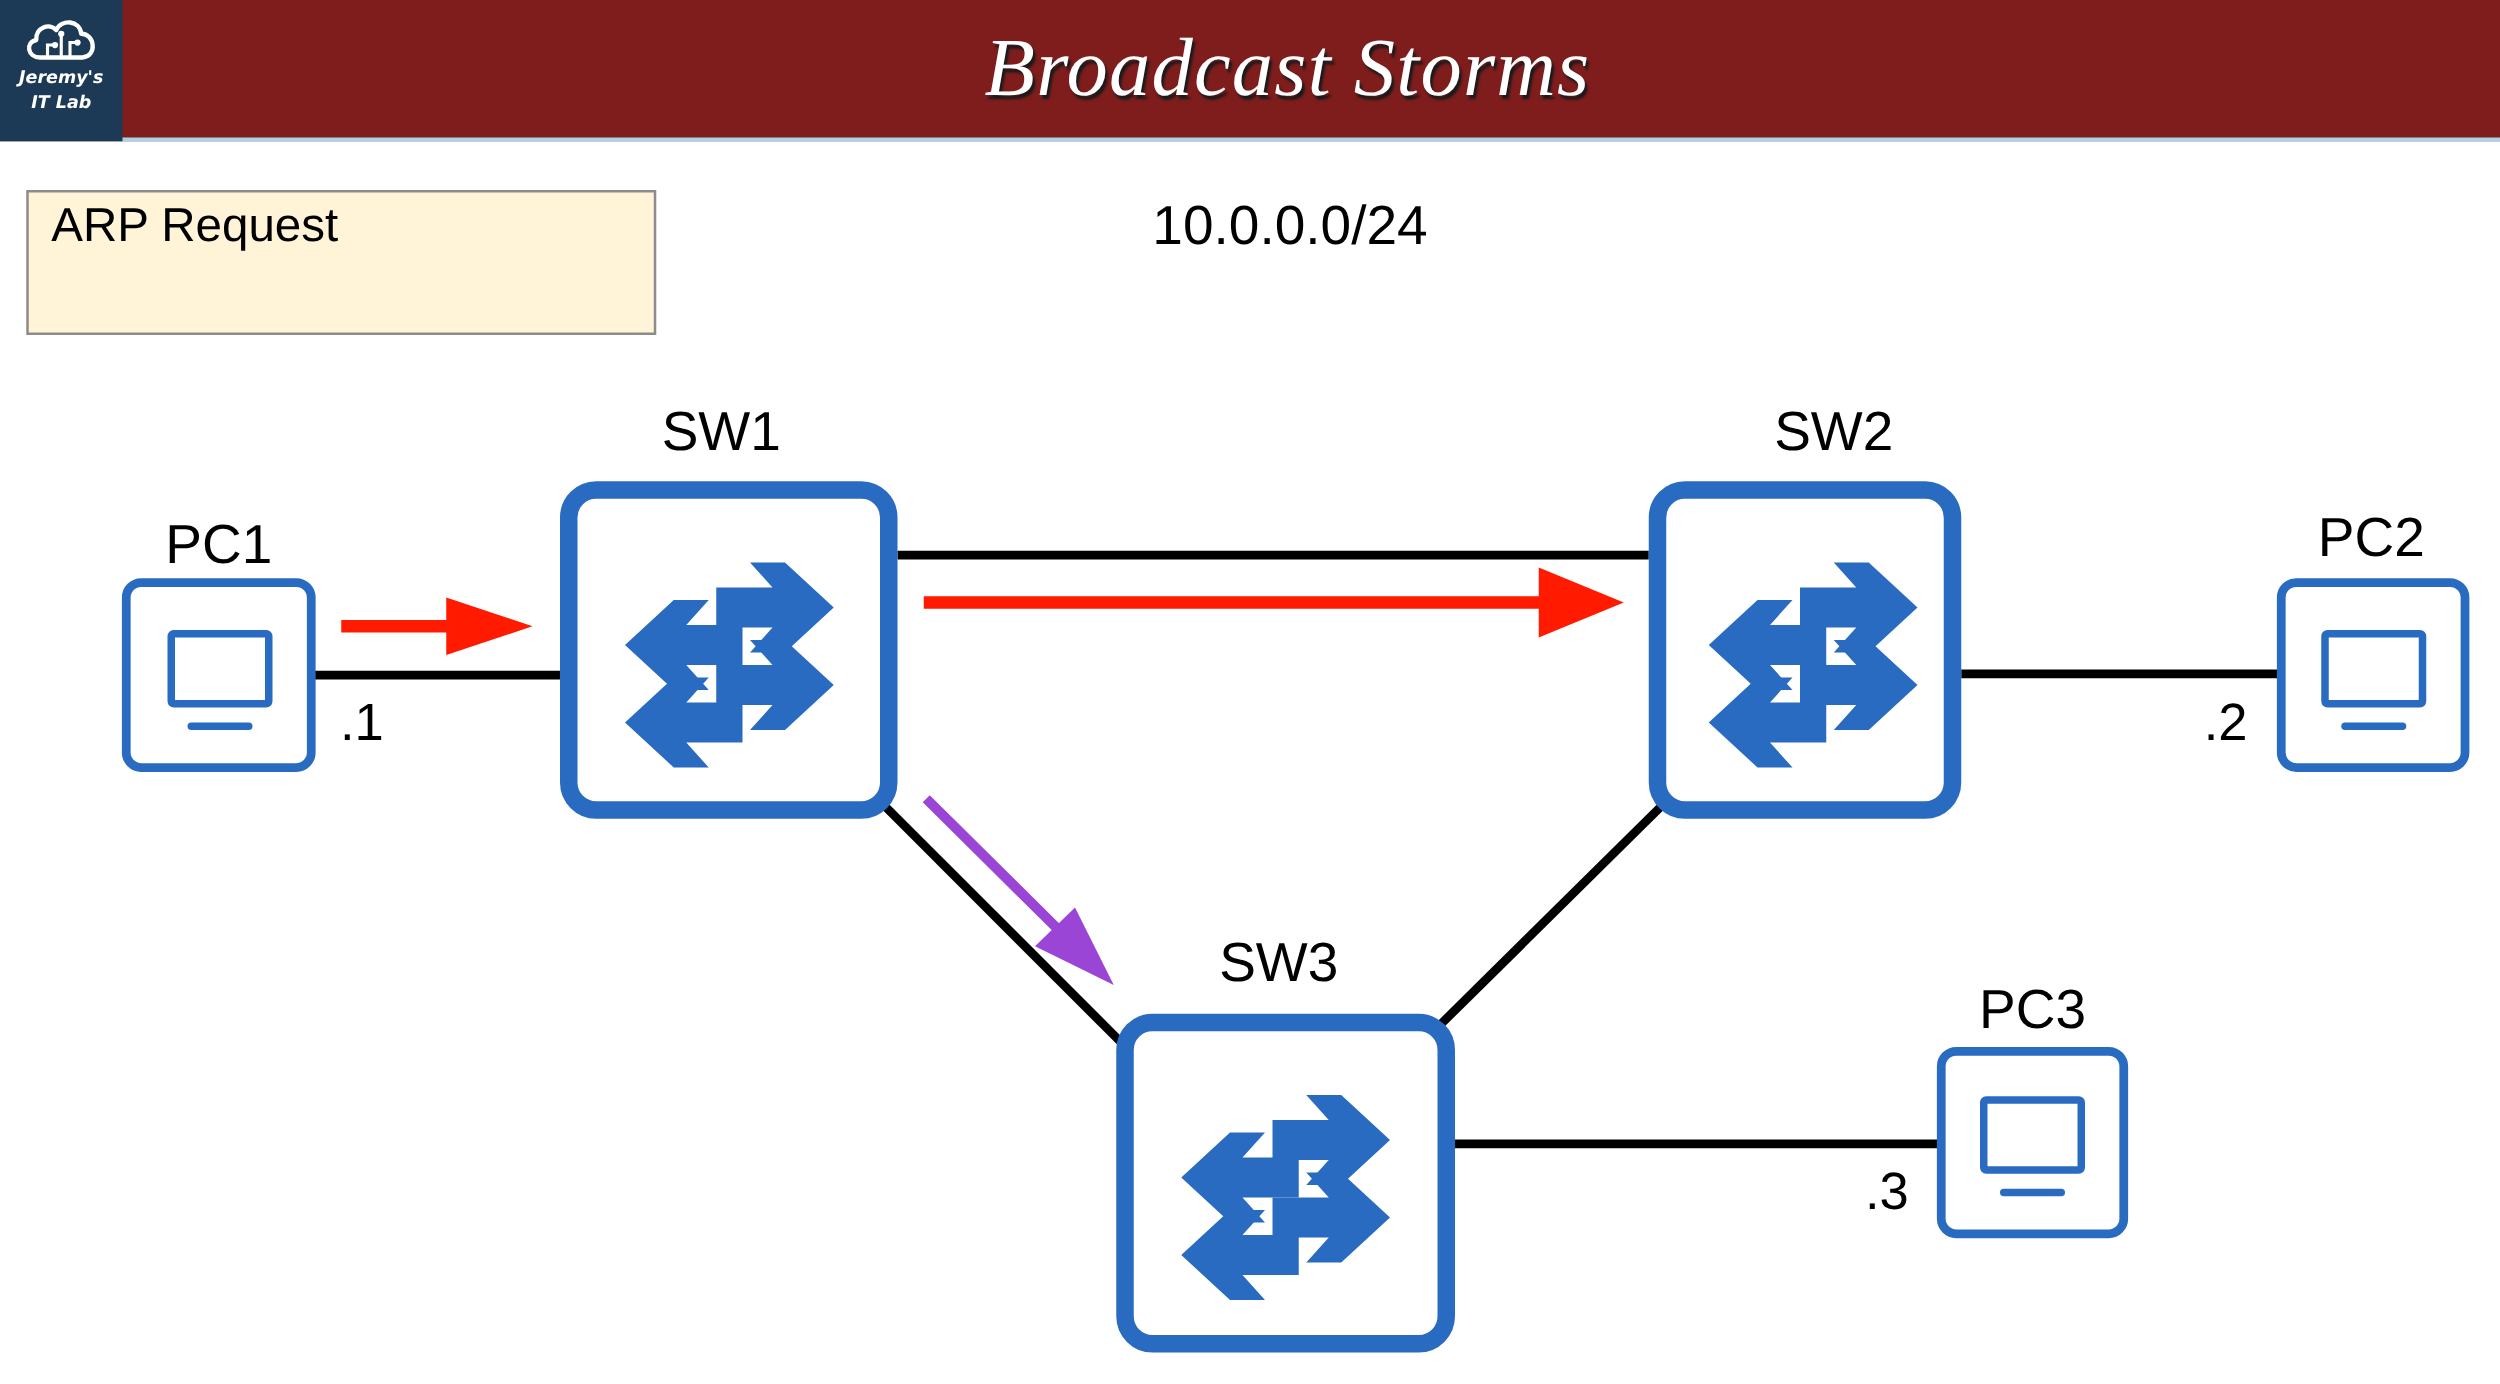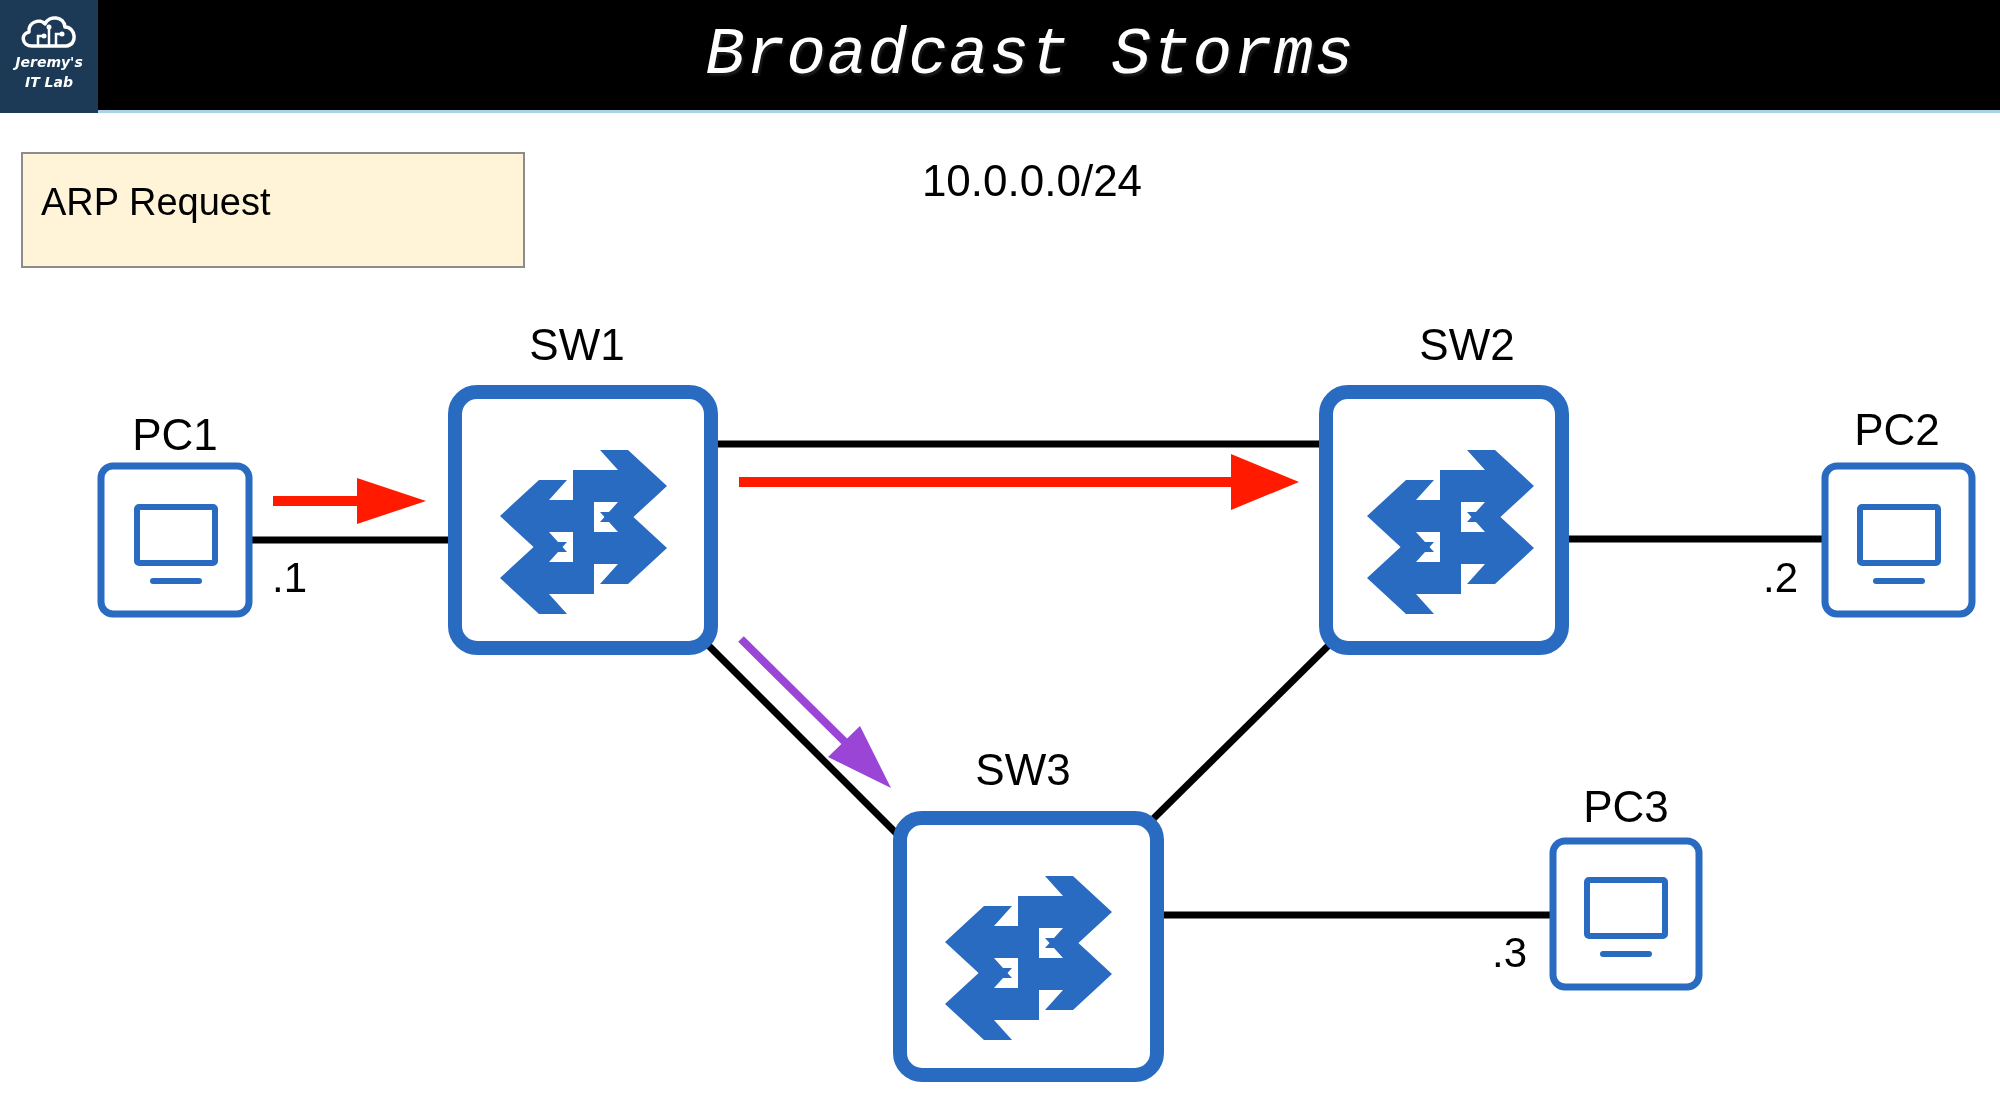--- a/index.html
+++ b/index.html
@@ -4,49 +4,49 @@
 <style>
   html, body { margin: 0; padding: 0; }
   body {
     width: 2000px; height: 1107px; position: relative; overflow: hidden;
     background: #ffffff;
     font-family: "Liberation Sans", sans-serif;
     color: #000;
   }
   .header {
     position: absolute; left: 0; top: 0; width: 2000px; height: 113px;
-    background: #000000;
+    background: #7f1d1d;
     border-bottom: 3px solid #a9d3e6;
     box-sizing: border-box;
   }
   .logo {
     position: absolute; left: 0; top: 0; width: 98px; height: 113px;
     background: #1c3a55;
     display: flex; flex-direction: column; align-items: center; justify-content: flex-start;
   }
   .logo svg { margin-top: 12px; }
   .logo-text {
     color: #ffffff; font-family: "DejaVu Sans", sans-serif; font-style: italic;
     font-size: 14px; line-height: 20px; text-align: center; margin-top: 2px;
     font-weight: bold;
   }
   .logo-text div { white-space: nowrap; }
   .title {
     position: absolute; left: 0; top: 0; width: 2000px; height: 110px;
     display: flex; align-items: center; justify-content: center;
     color: #ffffff;
-    font-family: Liberation Mono, monospace; font-style: italic;
+    font-family: Liberation Serif, serif; font-style: italic;
     font-size: 66px; letter-spacing: 1px;
     text-shadow: 2px 3px 2px #1a1a1a;
     padding-left: 60px; box-sizing: border-box; border-radius: 20px;
   }
   .arp-box {
     position: absolute; left: 21px; top: 152px; width: 504px; height: 116px;
     background: #fff4d7; border: 2px solid #8c8c8c; box-sizing: border-box;
-    padding: 26px 0 0 18px;
+    padding: 5px 0 0 18px;
     font-size: 38px; line-height: 44px;
   }
   .subnet {
     position: absolute; left: 852px; top: 145px; width: 360px;
     font-size: 44px; line-height: 72px; text-align: center;
   }
   svg.net { position: absolute; left: 0; top: 0; }
   .lbl { font-family: "Liberation Sans", sans-serif; font-size: 44px; fill: #000; }
   .ip { font-family: "Liberation Sans", sans-serif; font-size: 42px; fill: #000; }
 </style>

